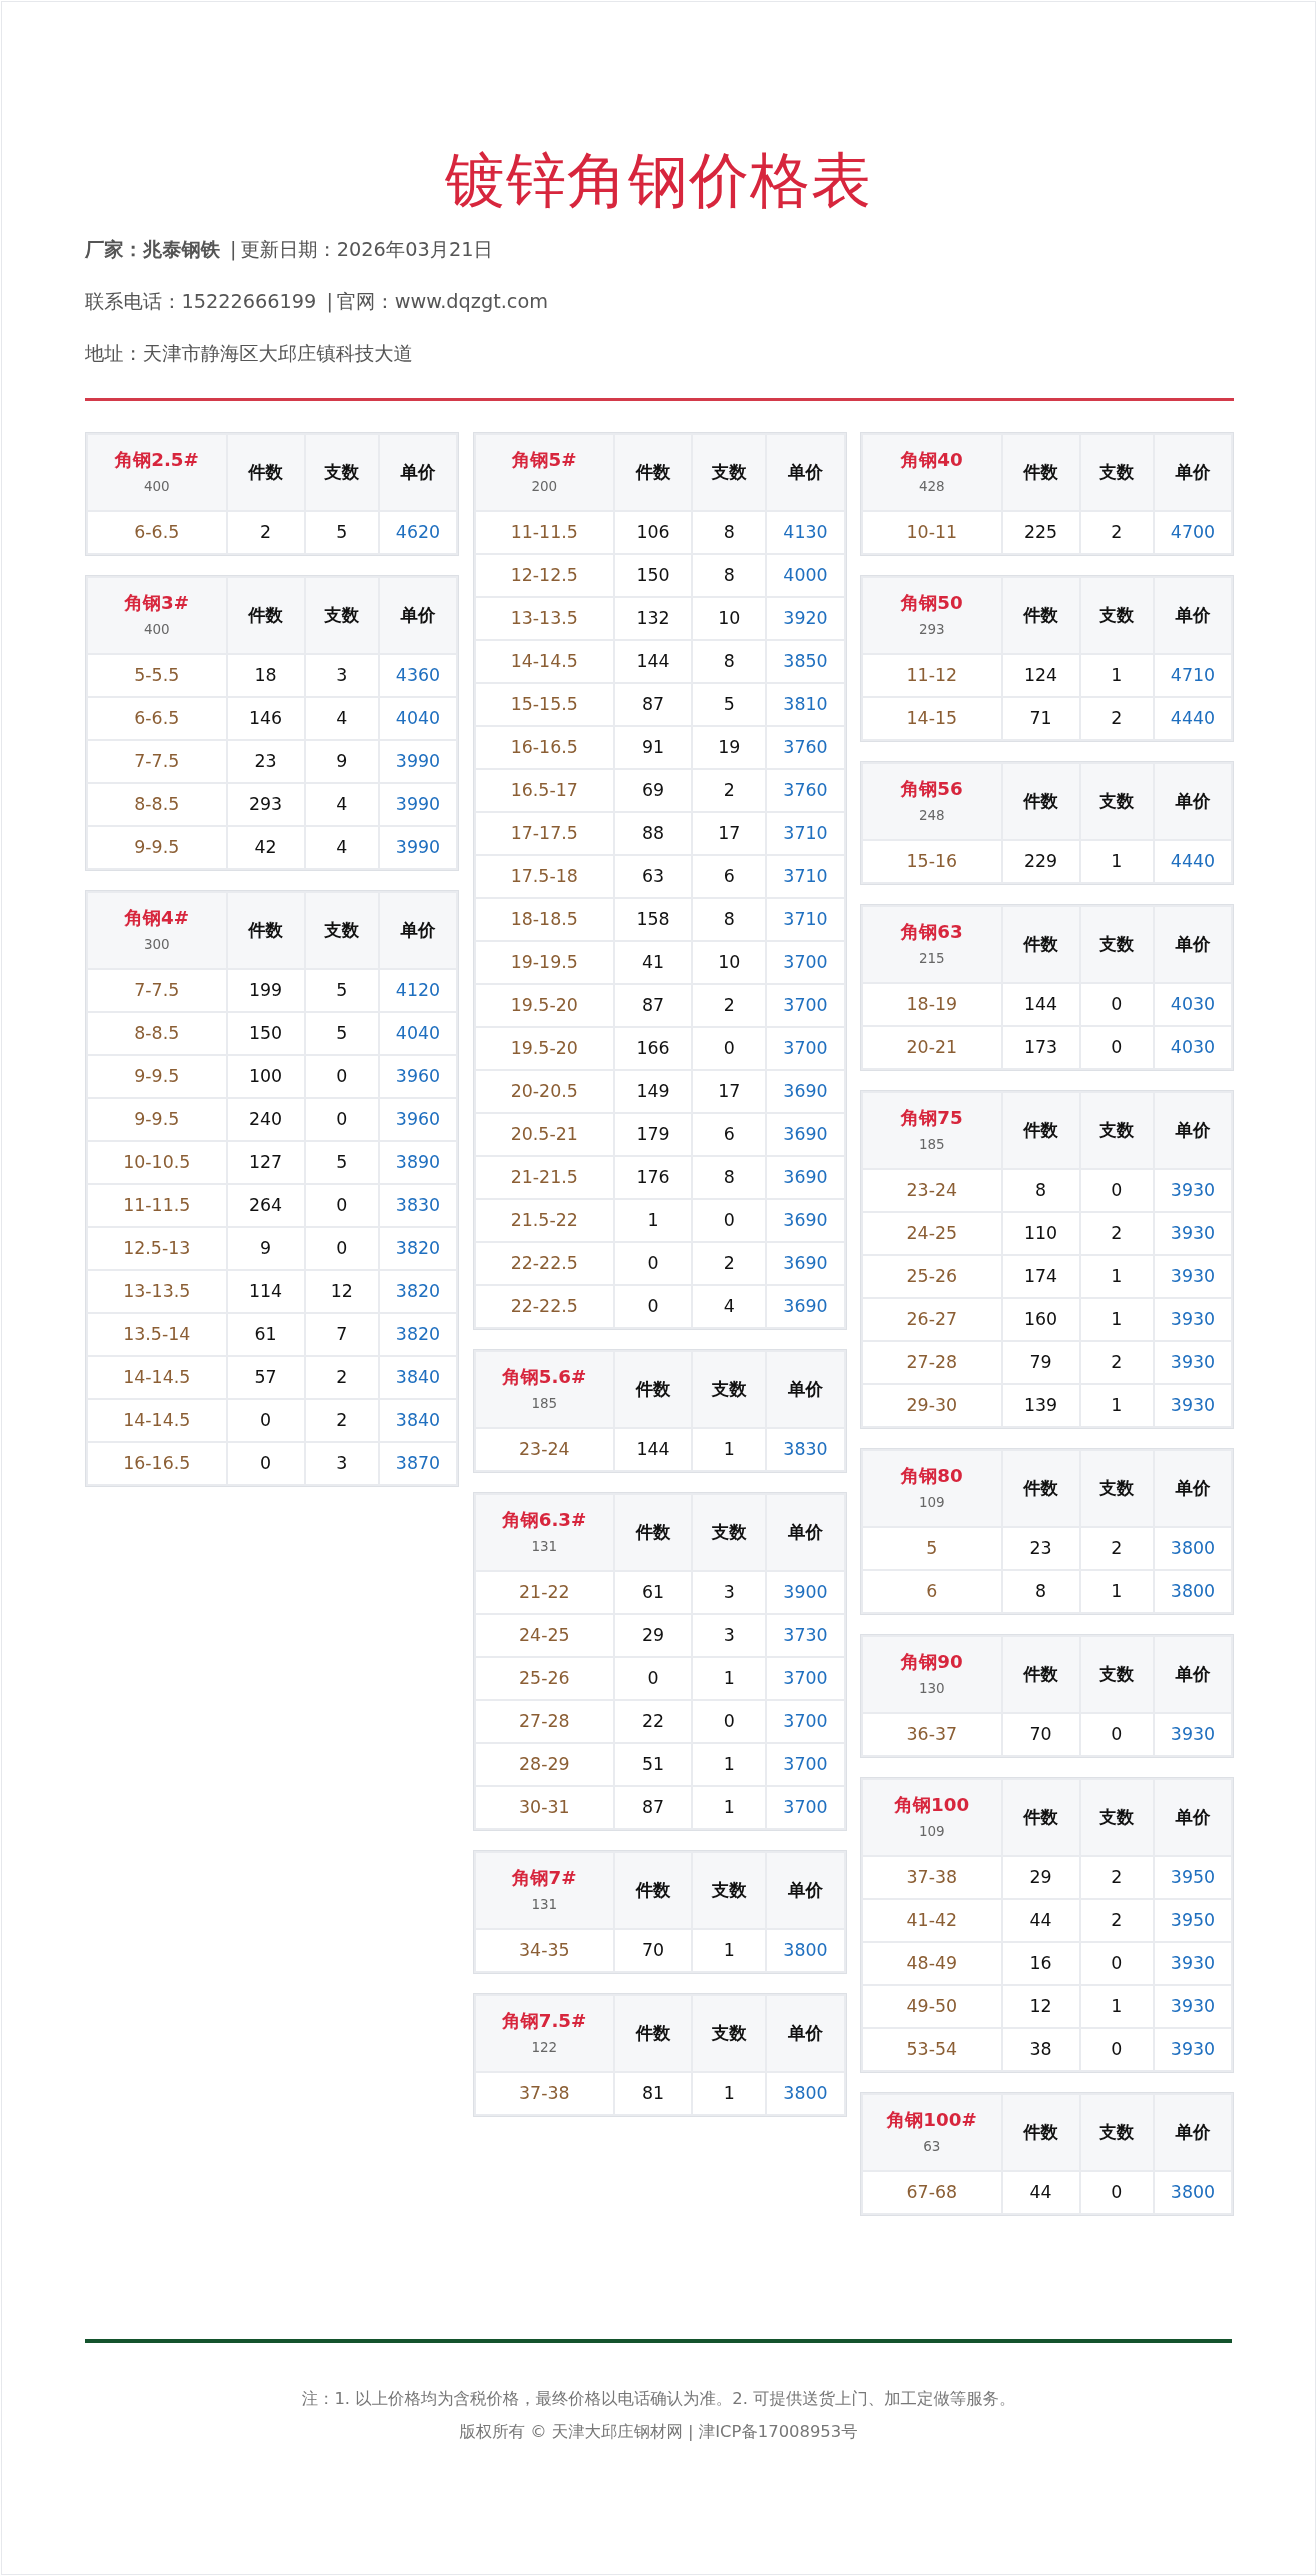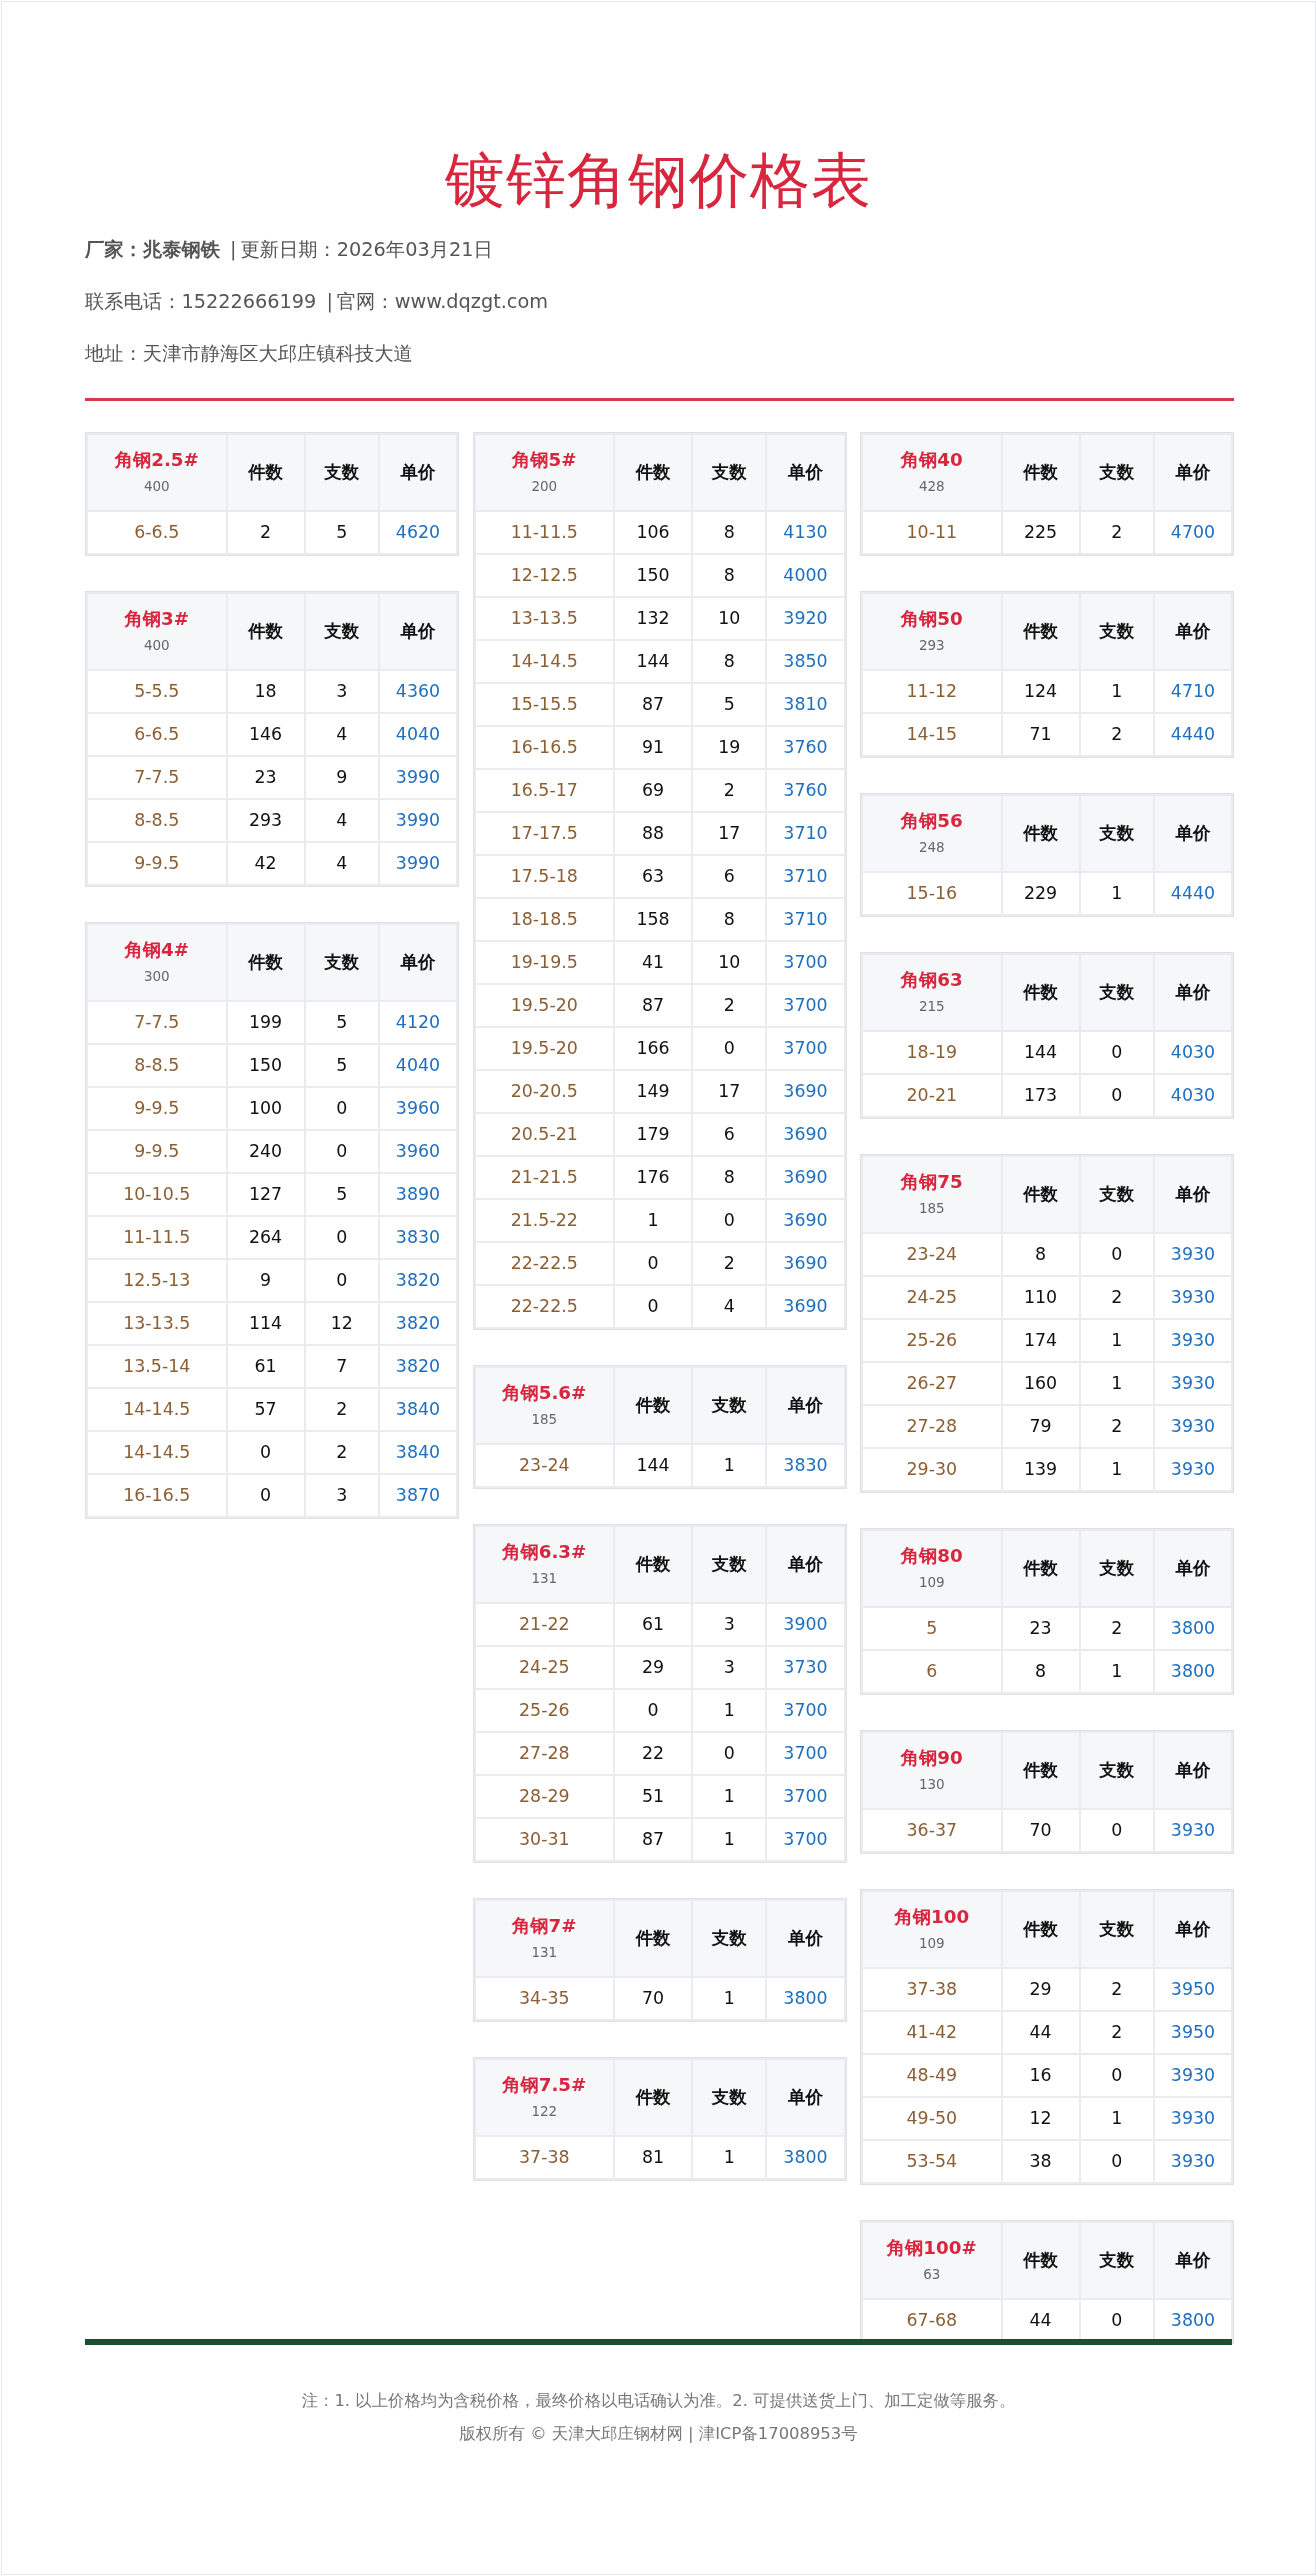--- a/index.html
+++ b/index.html
@@ -47,21 +47,21 @@
   .columns {
     display: flex;
     gap: 13.5px;
     margin-top: 31px;
     align-items: flex-start;
   }
   .col {
     width: 374px;
     display: flex;
     flex-direction: column;
-    gap: 35px;
+    gap: 19px;
   }
 
   table.spec {
     width: 374px;
     border-collapse: separate;
     border-spacing: 2.9px;
     background: #e9ebef;
     border: 1px solid #dde0e5;
     table-layout: fixed;
   }
@@ -98,21 +98,21 @@
   td.len { color: #8b5e34; }
   td.qty { color: #111111; }
   td.pcs { color: #111111; }
   td.price { color: #1f6fbf; }
 
   .footer {
     position: absolute;
     left: 83px;
     right: 83px;
     top: 2337px;
-    border-top: 6px solid #14532d;
+    border-top: 4px solid #14532d;
     text-align: center;
   }
   .footer .note {
     margin-top: 44px;
     font-size: 16.4px;
     color: #777777;
     line-height: 23px;
   }
   .footer .copyright {
     margin-top: 10px;

